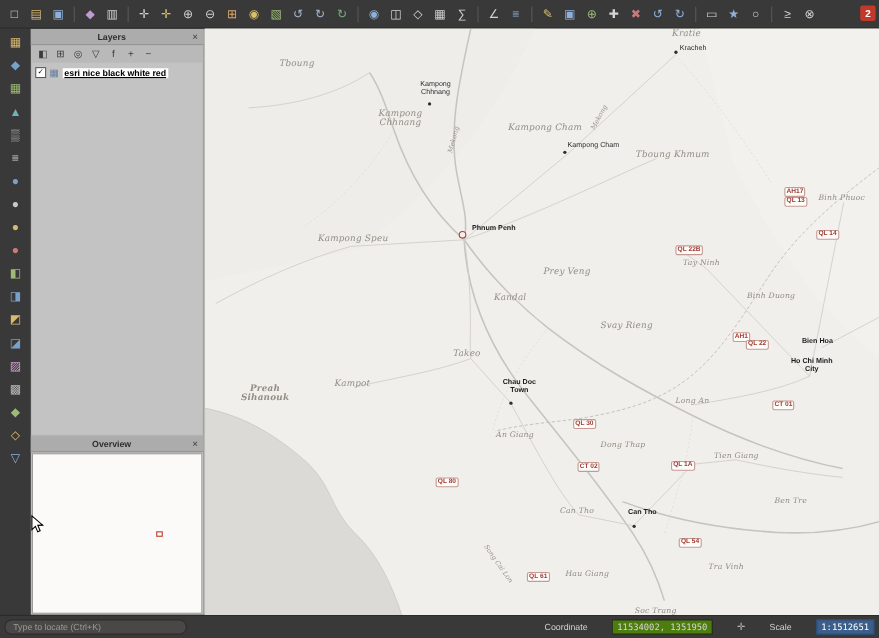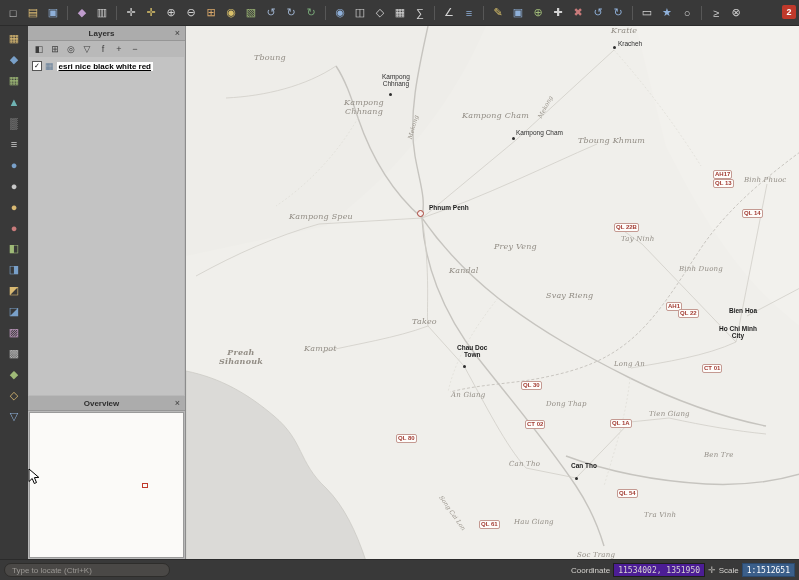--- a/index.html
+++ b/index.html
@@ -62,26 +62,26 @@
   .shield{position:absolute;font-size:6px;color:#a23b32;background:#fefdfb;
           border:1px solid #c49a92;border-radius:2px;padding:0 1px;line-height:7px;
           font-weight:bold;white-space:nowrap;}
   .capital{position:absolute;width:5px;height:5px;border:1px solid #a84338;border-radius:50%;
            background:#f7edec;}
   .river-label{position:absolute;font-family:"DejaVu Serif",serif;font-style:italic;
                font-size:6px;color:#9a958c;white-space:nowrap;transform-origin:left top;}
 
   
   .status-bar{flex:0 0 20px;height:20px;background:#393939;border-top:1px solid #2b2b2b;
-              display:flex;align-items:center;padding:0 4px;gap:3px;}
+              display:flex;align-items:center;padding:0 4px;gap:22px;}
   .locator{width:150px;height:12px;background:#4a4846;border:1px solid #2e2d2b;border-radius:7px;
            display:flex;align-items:center;padding:0 7px;font-size:8px;color:#9b9894;}
   .sb-spacer{flex:1;}
   .sb-label{font-size:8px;color:#d5d3cf;}
-  .sb-value{height:12px;background:#4c1d95;border:1px solid #1f1e1d;color:#d8d6d2;font-size:8px;
+  .sb-value{height:12px;background:#4d7c0f;border:1px solid #1f1e1d;color:#d8d6d2;font-size:8px;
             display:flex;align-items:center;padding:0 4px;
             font-family:"DejaVu Sans Mono",monospace;white-space:nowrap;}
   .sb-value.scale{background:#3b5f8a;color:#fff;border-color:#2c4a6e;}
   .sb-icon{font-size:9px;color:#b5b3af;}
 
   .cursor{position:absolute;left:28px;top:468px;z-index:99;pointer-events:none;}
 </style>
 </head>
 <body>
 

